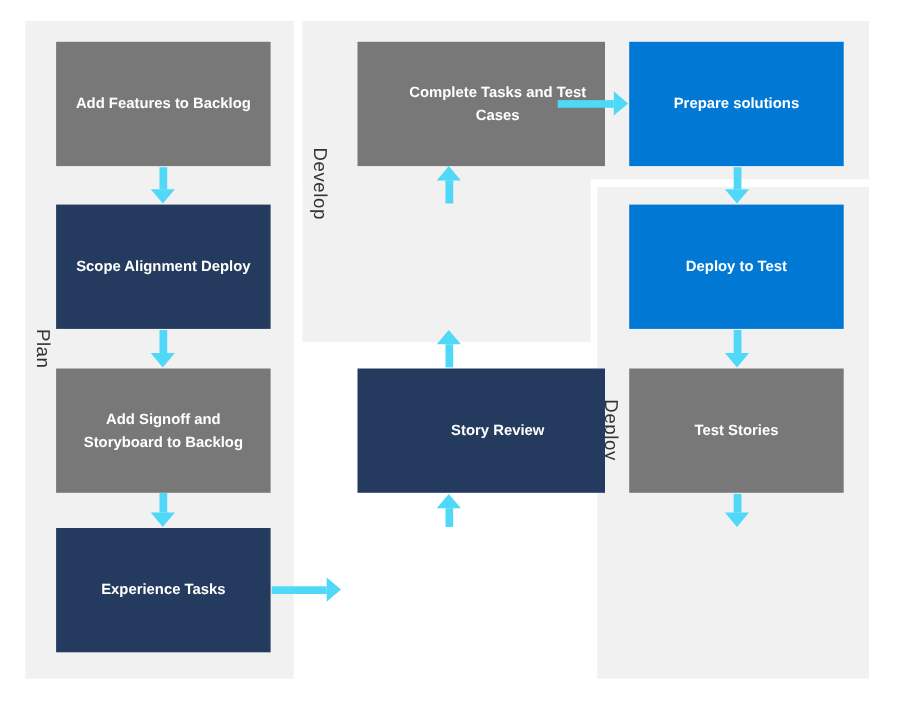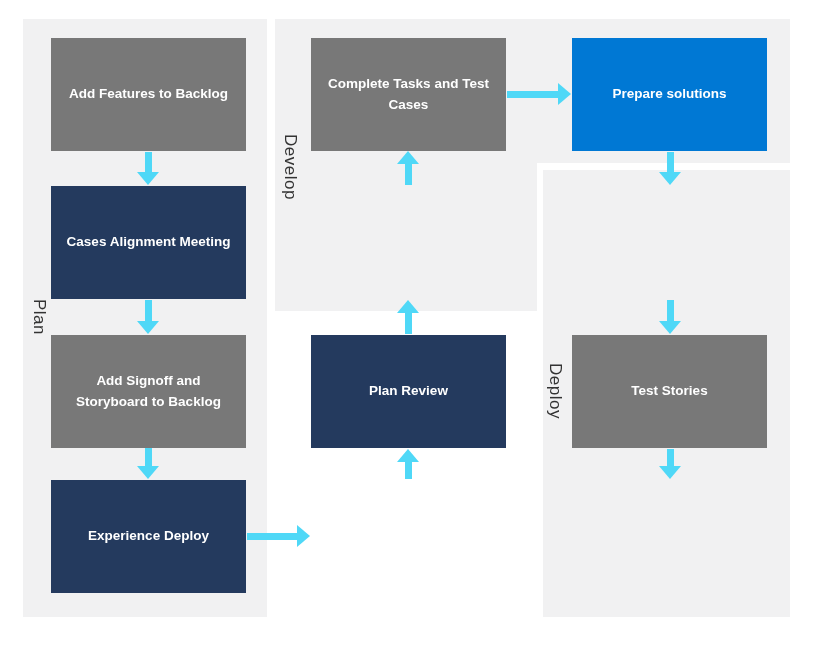--- a/index.html
+++ b/index.html
@@ -25,21 +25,21 @@
     position:absolute; width:195px; height:113px;
     display:flex; align-items:center; justify-content:center;
     color:#ffffff; font-size:13.5px; font-weight:600;
     text-align:center; line-height:1.5;
   }
   .node span { max-width:168px; display:inline-block; }
   .node-gray { background:#787878; }
   .node-navy { background:#243A5E; }
   .node-blue { background:#0078D4; }
 
-  .c1 { left:51px; }  .c2 { left:311px; } .c3 { left:572px; }
+  .c1 { left:51px; }  .c2 { left:325px;padding-left:30px; } .c3 { left:572px; }
   .r1 { top:38px; }   .r2 { top:186px; }  .r3 { top:335px; }  .r4 { top:480px; }
 
   
   .arrow { position:absolute; display:flex; align-items:center; z-index:3; }
   .arrow-v { flex-direction:column; width:22px; }
   .arrow-h { flex-direction:row; height:22px; }
   .shaft-v { width:7px; flex:1 1 auto; background:#4FD8F7; }
   .shaft-h { height:7px; flex:1 1 auto; background:#4FD8F7; }
   .head-down { width:0; height:0; border-left:11px solid transparent;
                border-right:11px solid transparent; border-top:13px solid #4FD8F7; }
@@ -71,38 +71,41 @@
   <div class="panel panel-deploy"></div>
 
   <div class="lane-label label-plan">Plan</div>
   <div class="lane-label label-develop">Develop</div>
   <div class="lane-label label-deploy">Deploy</div>
 
   <div class="node node-gray c1 r1">
     <span>Add Features to Backlog</span>
   </div>
   <div class="node node-navy c1 r2">
-    <span>Cases Alignment Meeting</span>
+    <span>Scope Alignment Deploy</span>
   </div>
   <div class="node node-gray c1 r3">
     <span>Add Signoff and Storyboard to Backlog</span>
   </div>
   <div class="node node-navy c1 r4">
-    <span>Experience Deploy</span>
+    <span>Experience Tasks</span>
   </div>
 
   <div class="node node-gray c2 r1">
     <span>Complete Tasks and Test Cases</span>
   </div>
   <div class="node node-navy c2 r3">
-    <span>Plan Review</span>
+    <span>Story Review</span>
   </div>
 
   <div class="node node-blue c3 r1">
     <span>Prepare solutions</span>
+  </div>
+  <div class="node node-blue c3 r2">
+    <span>Deploy to Test</span>
   </div>
   <div class="node node-gray c3 r3">
     <span>Test Stories</span>
   </div>
 
   <div class="arrow arrow-v a1">
     <div class="shaft-v"></div>
     <div class="head-down"></div>
   </div>
   <div class="arrow arrow-v a2">

